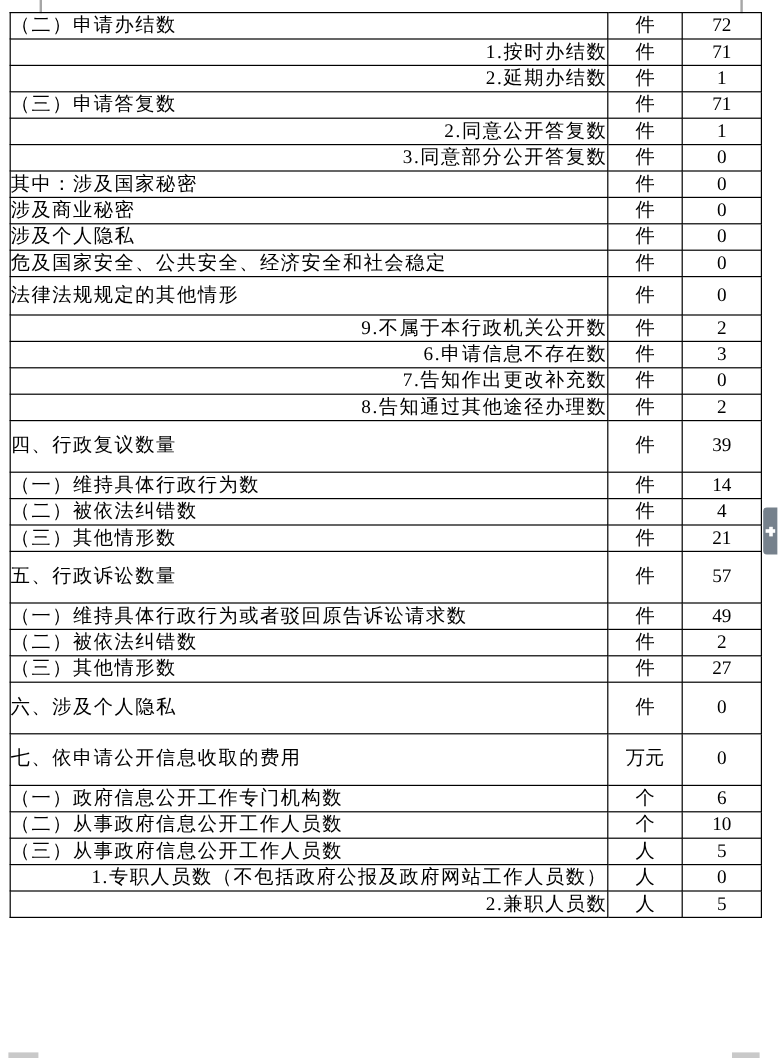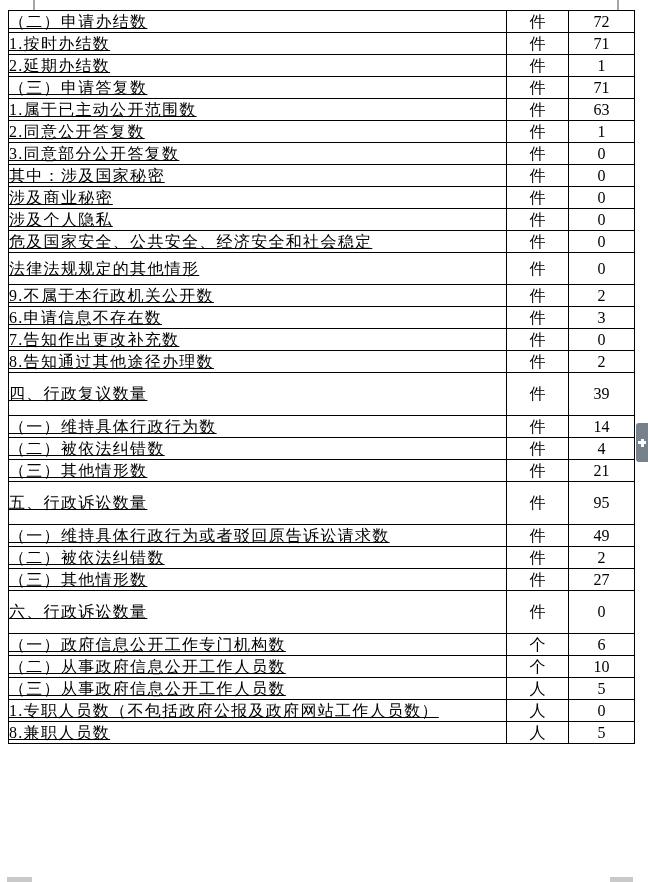--- a/index.html
+++ b/index.html
@@ -19,28 +19,28 @@
     position:absolute;left:8px;top:10px;width:626px;
     border-collapse:collapse;table-layout:fixed;
   }
   table.stats td{
     border:1px solid #000;padding:0;vertical-align:middle;
     font-size:16px;line-height:1.1;overflow:hidden;white-space:nowrap;
   }
   col.c-label{width:498px;}
   col.c-unit{width:62px;}
   col.c-value{width:66px;}
-  td.label-cell{letter-spacing:1.3px;text-decoration:underline;}
+  td.label-cell{letter-spacing:1.3px;}
   td.unit-cell,td.value-cell{text-align:center;letter-spacing:0;font-size:15px;}
   tr.kind-item td{height:21px;}
   tr.kind-item-tall td{height:31px;margin-top:14px;}
   tr.kind-section td{height:42px;}
   td.indent-0{padding-left:8px;margin-left:21px;}
   td.indent-1{padding-left:30px;}
-  td.indent-2{padding-left:57px;}
+  td.indent-2{padding-left:57px;text-align:right;}
   td.indent-3{padding-left:88px;margin-left:40px;}
   td.indent-4{padding-left:140px;}
   
   td.diag{
     background:linear-gradient(to top right,
       transparent calc(50% - 0.7px), #000 calc(50% - 0.7px),
       #000 calc(50% + 0.7px), transparent calc(50% + 0.7px));
   }
   
   .side-widget{
@@ -78,25 +78,20 @@
     <td class="label-cell indent-2">2.延期办结数</td>
     <td class="unit-cell">件</td>
     <td class="value-cell">1</td>
   </tr>
       <tr class="kind-item">
     <td class="label-cell indent-1">（三）申请答复数</td>
     <td class="unit-cell">件</td>
     <td class="value-cell">71</td>
   </tr>
       <tr class="kind-item">
-    <td class="label-cell indent-2">1.属于已主动公开范围数</td>
-    <td class="unit-cell">件</td>
-    <td class="value-cell">63</td>
-  </tr>
-      <tr class="kind-item">
     <td class="label-cell indent-2">2.同意公开答复数</td>
     <td class="unit-cell">件</td>
     <td class="value-cell">1</td>
   </tr>
       <tr class="kind-item">
     <td class="label-cell indent-2">3.同意部分公开答复数</td>
     <td class="unit-cell">件</td>
     <td class="value-cell">0</td>
   </tr>
       <tr class="kind-item">
@@ -160,40 +155,45 @@
     <td class="value-cell">4</td>
   </tr>
       <tr class="kind-item">
     <td class="label-cell indent-1">（三）其他情形数</td>
     <td class="unit-cell">件</td>
     <td class="value-cell">21</td>
   </tr>
       <tr class="kind-section">
     <td class="label-cell indent-0">五、行政诉讼数量</td>
     <td class="unit-cell">件</td>
-    <td class="value-cell">95</td>
+    <td class="value-cell">57</td>
   </tr>
       <tr class="kind-item">
     <td class="label-cell indent-1">（一）维持具体行政行为或者驳回原告诉讼请求数</td>
     <td class="unit-cell">件</td>
     <td class="value-cell">49</td>
   </tr>
       <tr class="kind-item">
     <td class="label-cell indent-1">（二）被依法纠错数</td>
     <td class="unit-cell">件</td>
     <td class="value-cell">2</td>
   </tr>
       <tr class="kind-item">
     <td class="label-cell indent-1">（三）其他情形数</td>
     <td class="unit-cell">件</td>
     <td class="value-cell">27</td>
   </tr>
       <tr class="kind-section">
-    <td class="label-cell indent-0">六、行政诉讼数量</td>
-    <td class="unit-cell">件</td>
+    <td class="label-cell indent-0">六、涉及个人隐私</td>
+    <td class="unit-cell">件</td>
+    <td class="value-cell">0</td>
+  </tr>
+      <tr class="kind-section">
+    <td class="label-cell indent-0">七、依申请公开信息收取的费用</td>
+    <td class="unit-cell">万元</td>
     <td class="value-cell">0</td>
   </tr>
       <tr class="kind-item">
     <td class="label-cell indent-1">（一）政府信息公开工作专门机构数</td>
     <td class="unit-cell">个</td>
     <td class="value-cell">6</td>
   </tr>
       <tr class="kind-item">
     <td class="label-cell indent-1">（二）从事政府信息公开工作人员数</td>
     <td class="unit-cell">个</td>
@@ -203,21 +203,21 @@
     <td class="label-cell indent-1">（三）从事政府信息公开工作人员数</td>
     <td class="unit-cell">人</td>
     <td class="value-cell">5</td>
   </tr>
       <tr class="kind-item">
     <td class="label-cell indent-2">1.专职人员数（不包括政府公报及政府网站工作人员数）</td>
     <td class="unit-cell">人</td>
     <td class="value-cell">0</td>
   </tr>
       <tr class="kind-item">
-    <td class="label-cell indent-2">8.兼职人员数</td>
+    <td class="label-cell indent-2">2.兼职人员数</td>
     <td class="unit-cell">人</td>
     <td class="value-cell">5</td>
   </tr>
     </tbody>
 </table>
 
 <div class="edge-mark edge-mark-left"></div>
 <div class="edge-mark edge-mark-right"></div>
 
 <div class="side-widget">

